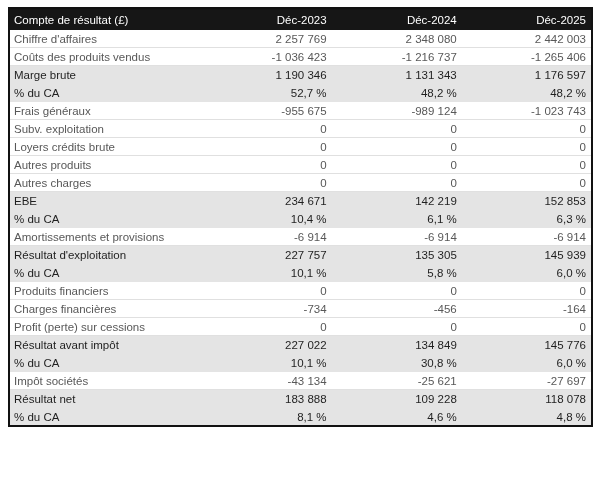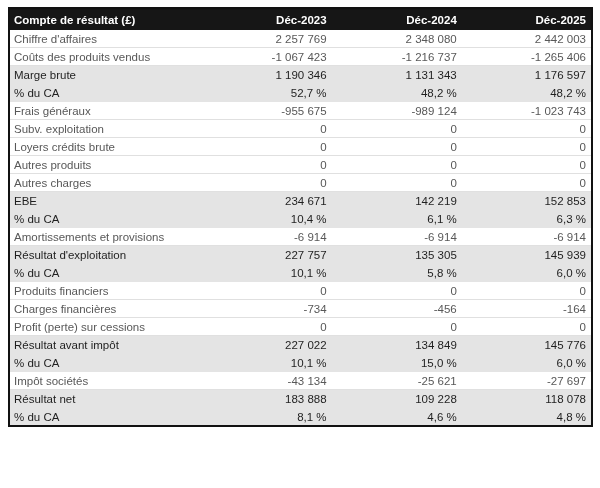--- a/index.html
+++ b/index.html
@@ -27,21 +27,21 @@
     border: 2px solid var(--table-border, #111111);
     font-size: 11.5px;
     color: var(--text, #585858);
   }
   col.c-label { width: 33%; }
   col.c-num   { width: 22.33%; }
 
   thead th {
     background: var(--header-bg, #161616);
     color: var(--header-text, #ffffff);
-    font-weight: bold;
+    font-weight: normal;
     height: 21px;
     padding: 0 5px;
     white-space: nowrap;
     overflow: hidden;
   }
   thead th.label { text-align: left; padding-left: 4px; }
   thead th.num   { text-align: right; margin-top: 8px; }
 
   tbody td {
     height: 17px;
@@ -86,21 +86,21 @@
     <tbody id="statement-body">
 
     <tr>
           <td class="label">Chiffre d'affaires</td>
           <td class="num">2 257 769</td>
           <td class="num">2 348 080</td>
           <td class="num">2 442 003</td>
         </tr>
         <tr>
           <td class="label">Coûts des produits vendus</td>
-          <td class="num">-1 067 423</td>
+          <td class="num">-1 036 423</td>
           <td class="num">-1 216 737</td>
           <td class="num">-1 265 406</td>
         </tr>
         <tr class="band">
           <td class="label">Marge brute</td>
           <td class="num">1 190 346</td>
           <td class="num">1 131 343</td>
           <td class="num">1 176 597</td>
         </tr>
         <tr class="band">
@@ -189,21 +189,21 @@
         </tr>
         <tr class="band">
           <td class="label">Résultat avant impôt</td>
           <td class="num">227 022</td>
           <td class="num">134 849</td>
           <td class="num">145 776</td>
         </tr>
         <tr class="band">
           <td class="label">% du CA</td>
           <td class="num">10,1 %</td>
-          <td class="num">15,0 %</td>
+          <td class="num">30,8 %</td>
           <td class="num">6,0 %</td>
         </tr>
         <tr>
           <td class="label">Impôt sociétés</td>
           <td class="num">-43 134</td>
           <td class="num">-25 621</td>
           <td class="num">-27 697</td>
         </tr>
         <tr class="band">
           <td class="label">Résultat net</td>

